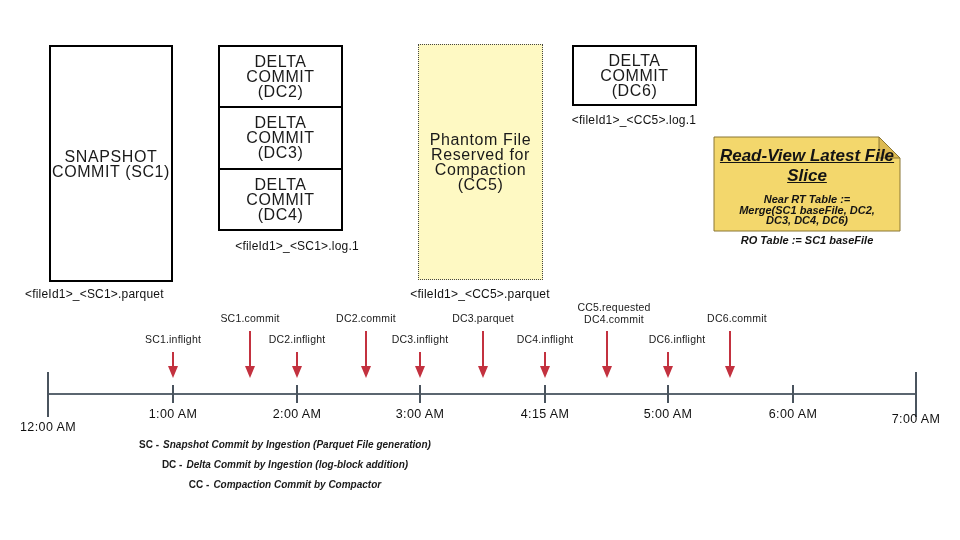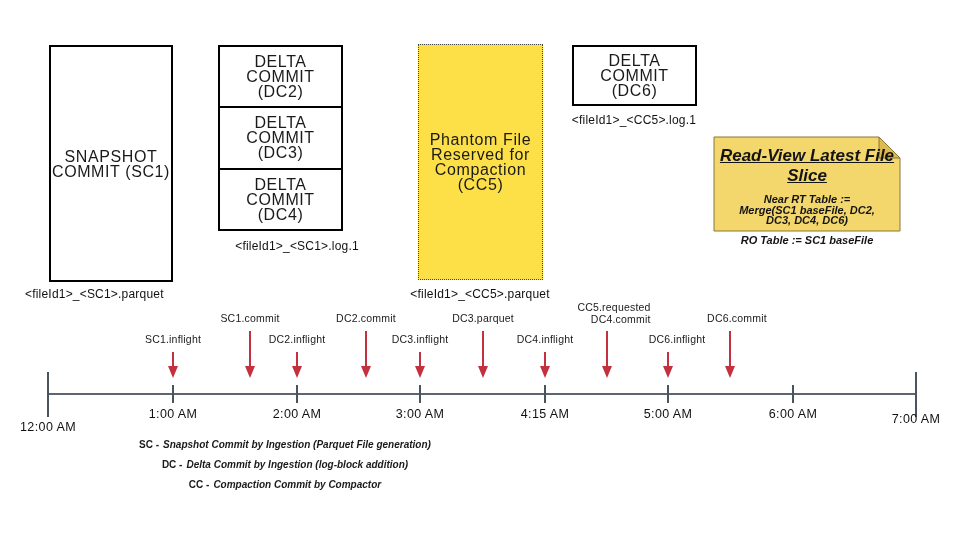--- a/index.html
+++ b/index.html
@@ -7,42 +7,42 @@
     position:relative;width:960px;height:540px;background:#ffffff;overflow:hidden;
     font-family:"Liberation Sans","DejaVu Sans",sans-serif;color:#1a1a1a;
   }
   
   .box{position:absolute;border:2px solid #000;background:#fff;display:flex;align-items:center;justify-content:center;box-sizing:border-box;}
   .box-label{white-space:pre-line;text-align:center;font-size:16px;letter-spacing:0.6px;line-height:15px;color:#1a1a1a;}
   .sc1-box{left:49px;top:45px;width:124px;height:237px;}
   .delta-stack{left:218px;top:45px;width:125px;height:186px;position:absolute;border:2px solid #000;box-sizing:border-box;display:flex;flex-direction:column;background:#fff;}
   .delta-cell{flex:1;display:flex;align-items:center;justify-content:center;border-bottom:2px solid #000;}
   .delta-cell:last-child{border-bottom:none;}
-  .phantom-box{left:418px;top:44px;width:125px;height:236px;border:1px dotted #444;background:#fde047;}
+  .phantom-box{left:418px;top:44px;width:125px;height:236px;border:1px dotted #444;background:#fef9c3;}
   .dc6-box{left:572px;top:45px;width:125px;height:61px;}
   .file-label{position:absolute;font-size:12px;letter-spacing:0.2px;color:#111;white-space:nowrap;}
   .fl-sc1{left:25px;top:287px;}
   .fl-log{left:297px;top:239px;transform:translateX(-50%);}
   .fl-phantom{left:480px;top:287px;transform:translateX(-50%);}
   .fl-dc6{left:634px;top:113px;transform:translateX(-50%);}
   
   .note{position:absolute;left:713px;top:136px;width:188px;height:96px;}
   .note svg{position:absolute;left:0;top:0;}
   .note-content{position:absolute;left:0;top:0;width:188px;padding-top:10px;text-align:center;font-weight:bold;font-style:italic;color:#141414;}
   .note-title{font-size:17px;text-decoration:underline;margin-bottom:8px;}
   .note-body{font-size:11px;line-height:10.5px;white-space:pre-line;margin-bottom:9px;}
   .note-footer{font-size:11px;line-height:10.5px;}
   
   .axis-line{position:absolute;left:48px;top:393px;width:869px;height:2px;background:var(--axis,#5B6670);}
   .tick{position:absolute;width:2px;background:#4A545E;margin-left:-1px;}
   .tick.major{top:385px;height:18px;}
   .tick.end{top:372px;height:45px;}
   .hour-label{position:absolute;top:407px;transform:translateX(-50%);font-size:12.5px;letter-spacing:0.4px;color:#111;white-space:nowrap;}
   .event{position:absolute;top:0;width:0;height:0;}
-  .event-label{position:absolute;transform:translateX(-50%);text-align:right;font-size:10.5px;letter-spacing:0.2px;line-height:12px;color:#1a1a1a;white-space:pre-line;}
+  .event-label{position:absolute;transform:translateX(-50%);text-align:center;font-size:10.5px;letter-spacing:0.2px;line-height:12px;color:#1a1a1a;white-space:pre-line;}
   .event.inflight .event-label{top:333px;}
   .event.commit .event-label{top:312px;}
   .shaft{position:absolute;left:-1.25px;width:2.5px;background:var(--arrow,#C3313F);}
   .event.inflight .shaft{top:352px;height:15px;}
   .event.commit .shaft{top:331px;height:36px;}
   .head{position:absolute;left:-5.5px;top:366px;width:0;height:0;
         border-left:5.5px solid transparent;border-right:5.5px solid transparent;
         border-top:12px solid var(--arrow,#C3313F);}
   
   .legend{position:absolute;left:50px;top:438px;width:470px;text-align:center;}

